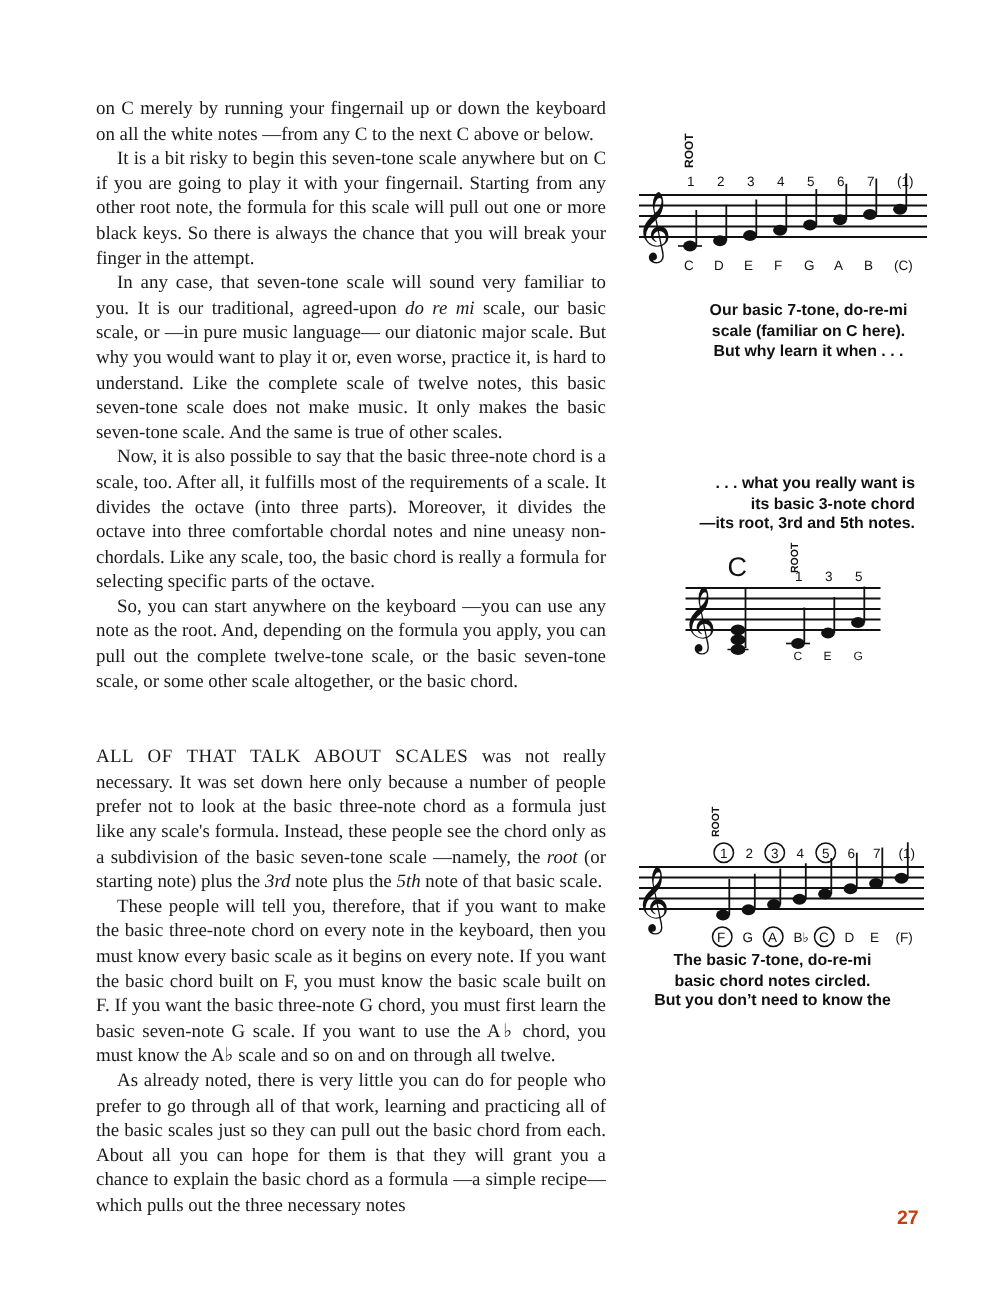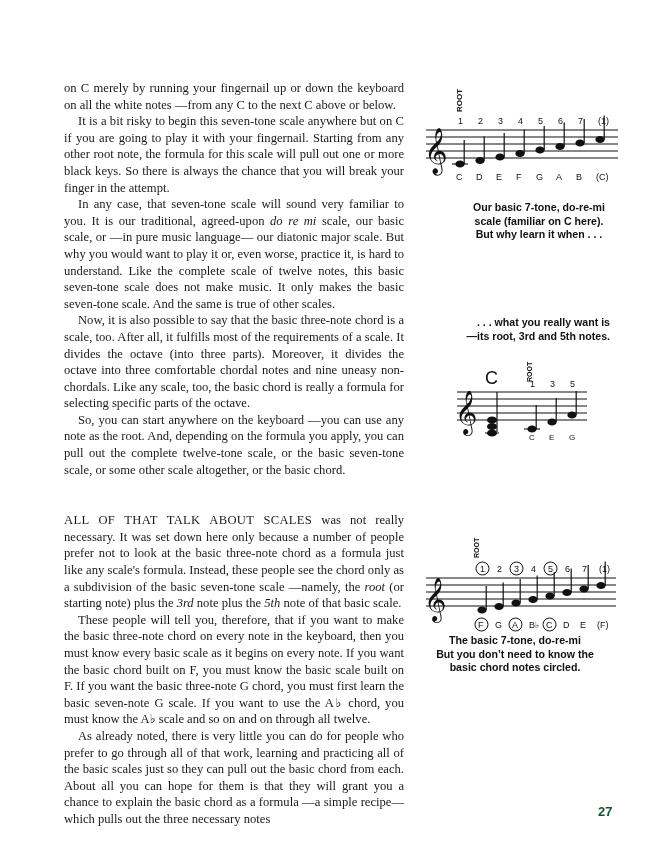--- a/index.html
+++ b/index.html
@@ -1,36 +1,36 @@
 <!DOCTYPE html>
 <html><head>
 <meta charset="utf-8">
 <style>
   html, body { margin: 0; padding: 0; background: #ffffff; }
   body { width: 667px; height: 864px; position: relative; overflow: hidden; color: #1a1a1a; }
   .col-main {
     position: absolute; left: 64px; top: 64px; width: 340px;
     font-family: "Liberation Serif", serif; font-size: 12.6px; line-height: 16.6px;
-    text-align: justify; hyphens: none; margin-top: 16px;
+    text-align: justify; hyphens: none;
   }
   .col-main p { margin: 0; text-indent: 14px; }
   .col-main p.noindent { text-indent: 0; }
   .col-main p.section-start { margin-top: 34px; text-indent: 0; }
   .smallcaps { font-variant: small-caps; letter-spacing: 0.3px; }
   em { font-style: italic; }
   .caption {
     position: absolute; font-family: "Liberation Sans", sans-serif; font-weight: bold;
     font-size: 10.6px; line-height: 13.6px; text-align: center; color: #111;
   }
   .fig { position: absolute; }
   .fig svg { overflow: visible; }
   .fig text { font-family: "Liberation Sans", sans-serif; fill: #111; }
   .page-num {
     position: absolute; left: 598px; top: 804px; font-family: "Liberation Sans", sans-serif;
-    font-weight: bold; font-size: 13px; color: #14532d; text-align: center;
+    font-weight: bold; font-size: 13px; color: #c2410c; text-align: center;
   }
 </style>
 </head>
 <body>
 
 <div class="col-main">
   <p class="noindent">on C merely by running your fingernail up or down the keyboard on all the white notes —from any C to the next C above or below.</p>
   <p>It is a bit risky to begin this seven-tone scale anywhere but on C if you are going to play it with your fingernail. Starting from any other root note, the formula for this scale will pull out one or more black keys. So there is always the chance that you will break your finger in the attempt.</p>
   <p><span>In any case, that seven-tone scale will sound very familiar to you. It is our traditional, agreed-upon </span><em>do re mi</em><span> scale, our basic scale, or —in pure music language— our diatonic major scale. But why you would want to play it or, even worse, practice it, is hard to understand. Like the complete scale of twelve notes, this basic seven-tone scale does not make music. It only makes the basic seven-tone scale. And the same is true of other scales.</span></p>
   <p>Now, it is also possible to say that the basic three-note chord is a scale, too. After all, it fulfills most of the requirements of a scale. It divides the octave (into three parts). Moreover, it divides the octave into three comfortable chordal notes and nine uneasy non-chordals. Like any scale, too, the basic chord is really a formula for selecting specific parts of the octave.</p>
@@ -105,20 +105,21 @@
   </svg>
 </div>
 <div class="caption" style="left:444px; top:201px; width:190px;">
   <div>Our basic 7-tone, do-re-mi</div>
   <div>scale (familiar on C here).</div>
   <div>But why learn it when . . .</div>
 </div>
 
 <div class="caption" style="left:420px; top:316px; width:190px;text-align:right;">
   <div>. . . what you really want is</div>
+  <div>its basic 3-note chord</div>
   <div>—its root, 3rd and 5th notes.</div>
 </div>
 
 <div class="fig" style="left:455px; top:362px;">
   <svg width="140" height="80">
     <g stroke="#111" stroke-width="1.2">
       <line x1="2" y1="30" x2="132" y2="30"></line>
         <line x1="2" y1="37" x2="132" y2="37"></line>
         <line x1="2" y1="44" x2="132" y2="44"></line>
         <line x1="2" y1="51" x2="132" y2="51"></line>
@@ -222,17 +223,17 @@
           <ellipse cx="181" cy="47.5" rx="4.6" ry="3.6" fill="#111"></ellipse>
           <line x1="185.2" y1="47.5" x2="185.2" y2="23.5" stroke="#111" stroke-width="1.2"></line>
           <text x="179" y="34" font-size="9">(1)</text>
           <text x="177" y="90" font-size="9">(F)</text>
         </g>
       </g>
   </svg>
 </div>
 <div class="caption" style="left:420px; top:634px; width:190px;">
   <div>The basic 7-tone, do-re-mi</div>
+  <div>basic chord notes circled.</div>
   <div>But you don’t need to know the</div>
-  <div>basic chord notes circled.</div>
 </div>
 
 <div class="page-num">27</div>
 
 </body></html>

